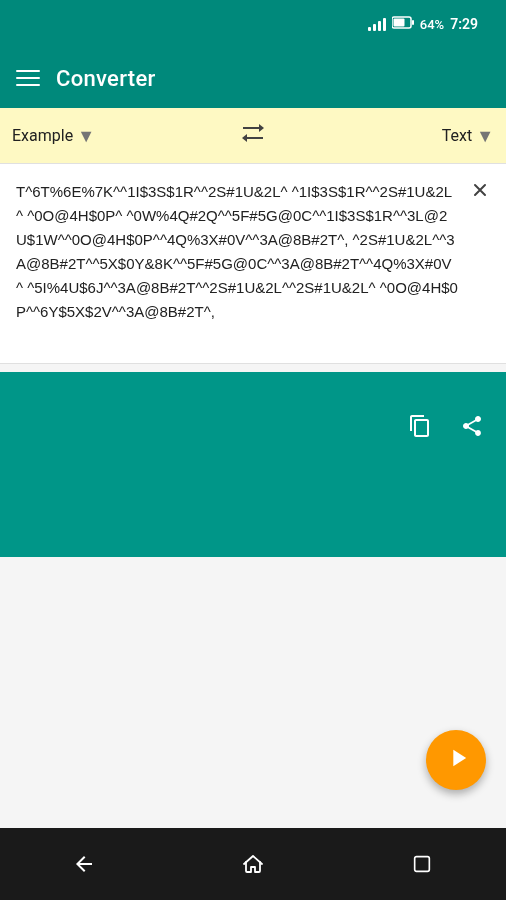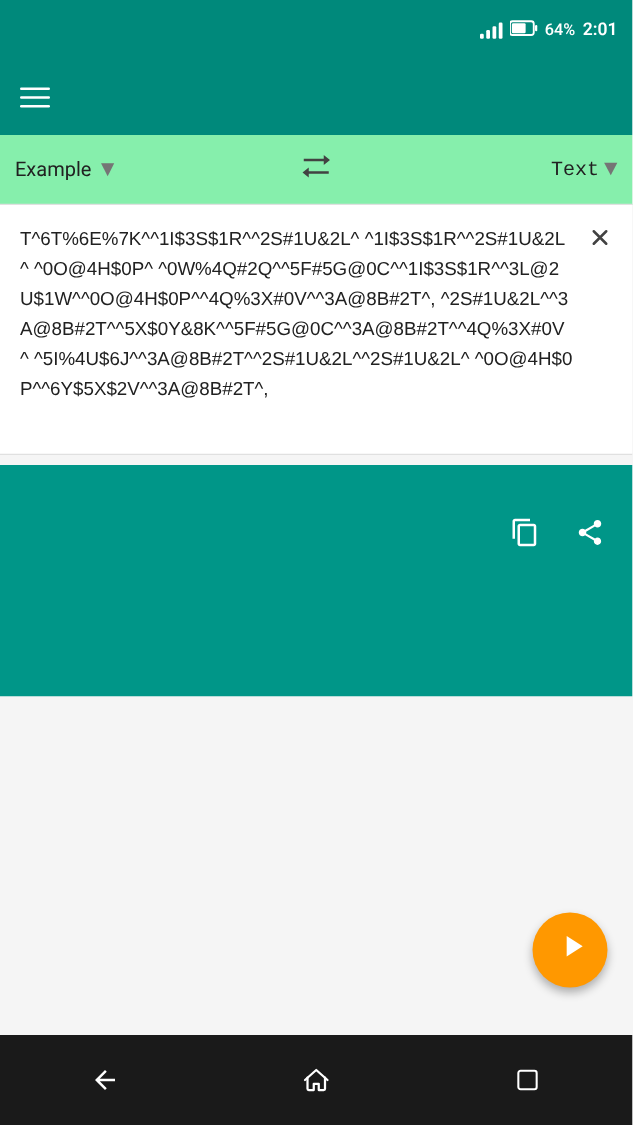--- a/index.html
+++ b/index.html
@@ -18,21 +18,21 @@
     }
 
     
     .status-bar {
       width: 100%;
       height: 48px;
       background: #00897B;
       display: flex;
       align-items: center;
       justify-content: flex-end;
-      padding: 0 12px;
+      padding: 0 28px;
       gap: 8px;
     }
 
     .status-bar-icons {
       display: flex;
       align-items: center;
       gap: 6px;
       color: white;
       font-size: 13px;
       font-weight: 500;
@@ -68,21 +68,21 @@
       color: white;
       font-size: 22px;
       font-weight: 500;
       letter-spacing: 0.3px;
     }
 
     
     .selector-bar {
       width: 100%;
       height: 56px;
-      background: #86efac;
+      background: #fef9c3;
       display: flex;
       align-items: center;
       padding: 0 12px;
       gap: 8px;
       border-bottom: 1px solid #e0e0e0;
     }
 
     .dropdown-left {
       display: flex;
       align-items: center;
@@ -109,21 +109,20 @@
       padding: 4px 8px;
     }
 
     .dropdown-right {
       display: flex;
       align-items: center;
       gap: 4px;
       cursor: pointer;
       flex: 1;
       justify-content: flex-end;
-      font-family: Liberation Mono, monospace;
     }
 
     .dropdown-right-label {
       font-size: 16px;
       color: #212121;
     }
 
     
     .input-area {
       width: 100%;
@@ -265,30 +264,31 @@
       <div class="bar" style="height: 13px;"></div>
     </div>
     <span>
       <svg width="22" height="13" viewBox="0 0 22 13" fill="white">
         <rect x="0" y="1" width="19" height="11" rx="2" ry="2" stroke="white" stroke-width="1.5" fill="none"></rect>
         <rect x="20" y="4" width="2" height="5" rx="1" fill="white"></rect>
         <rect x="1.5" y="2.5" width="11" height="8" rx="1" fill="white"></rect>
       </svg>
     </span>
     <span style="color:white; font-size:13px;">64%</span>
-    <span style="color:white; font-size:14px; font-weight:600;">2:01</span>
+    <span style="color:white; font-size:14px; font-weight:600;">7:29</span>
   </div>
 </div>
 
 <div class="app-bar">
   <div class="hamburger-icon">
     <span></span>
     <span></span>
     <span></span>
   </div>
+  <span class="app-title">Converter</span>
 </div>
 
 <div class="selector-bar">
   <div class="dropdown-left">
     <span class="dropdown-left-label">Example</span>
     <span class="dropdown-arrow">▼</span>
   </div>
   <div class="swap-icon">
     <svg width="28" height="20" viewBox="0 0 28 20" fill="#424242">
       <path d="M4 6h16v3l5-4-5-4v3H4v2zm20 8H8v-3l-5 4 5 4v-3h16v-2z"></path>

